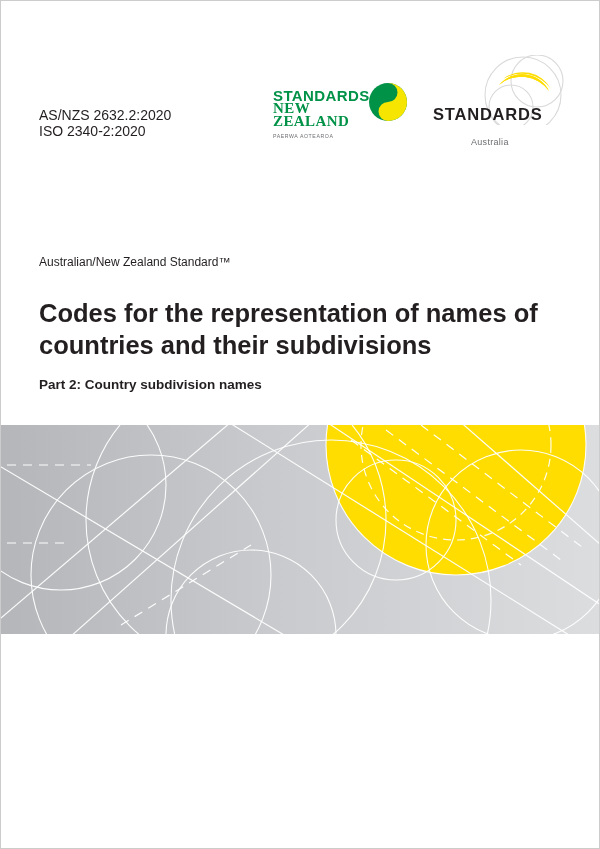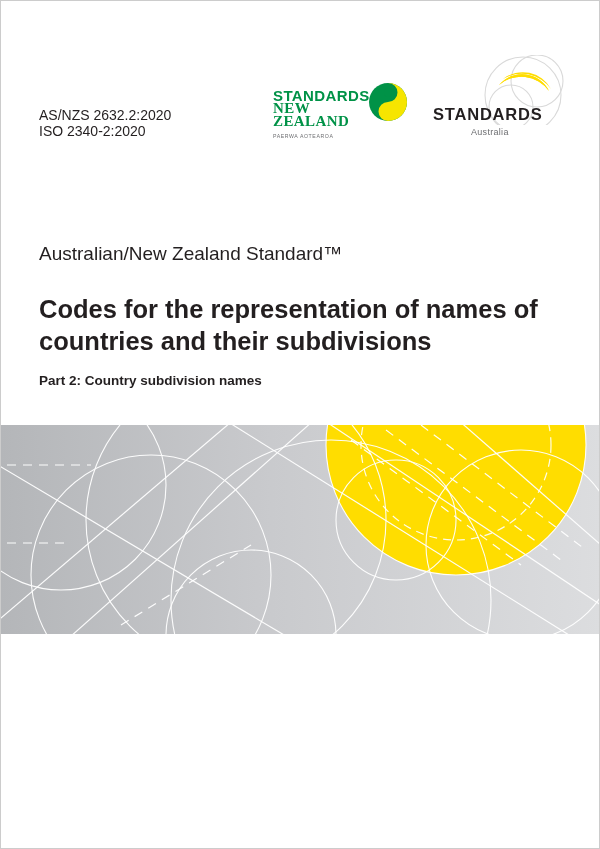--- a/index.html
+++ b/index.html
@@ -67,34 +67,34 @@
     width: 150px;
     height: 70px;
   }
   .sa-text {
     position: absolute;
     left: 0px;
     top: 32px;
     color: #231f20;
   }
   .sa-text .l1 { font-size: 16.5px; font-weight: bold; letter-spacing: 0.8px; }
-  .sa-text .l2 { font-size: 9px; color:#6d6e71; letter-spacing: 0.3px; margin-top:3px; margin-left:38px;}
+  .sa-text .l2 { font-size: 9px; color:#6d6e71; letter-spacing: 0.3px; margin-top:13px; margin-left:38px;}
 
   
   .title-block {
     position: absolute;
     left: 38px;
     top: 238px;
     width: 530px;
   }
   .standard-type {
-    font-size: 19px;
+    font-size: 12px;
     color: #231f20;
     font-weight: normal;
-    margin: 4px 0 28px 0;
+    margin: 16px 0 28px 0;
   }
   .main-title {
     font-size: 25.5px;
     font-weight: bold;
     color: #231f20;
     line-height: 32px;
     margin: 0 0 16px 0;
     max-width: 500px;
   }
   .part-title {

